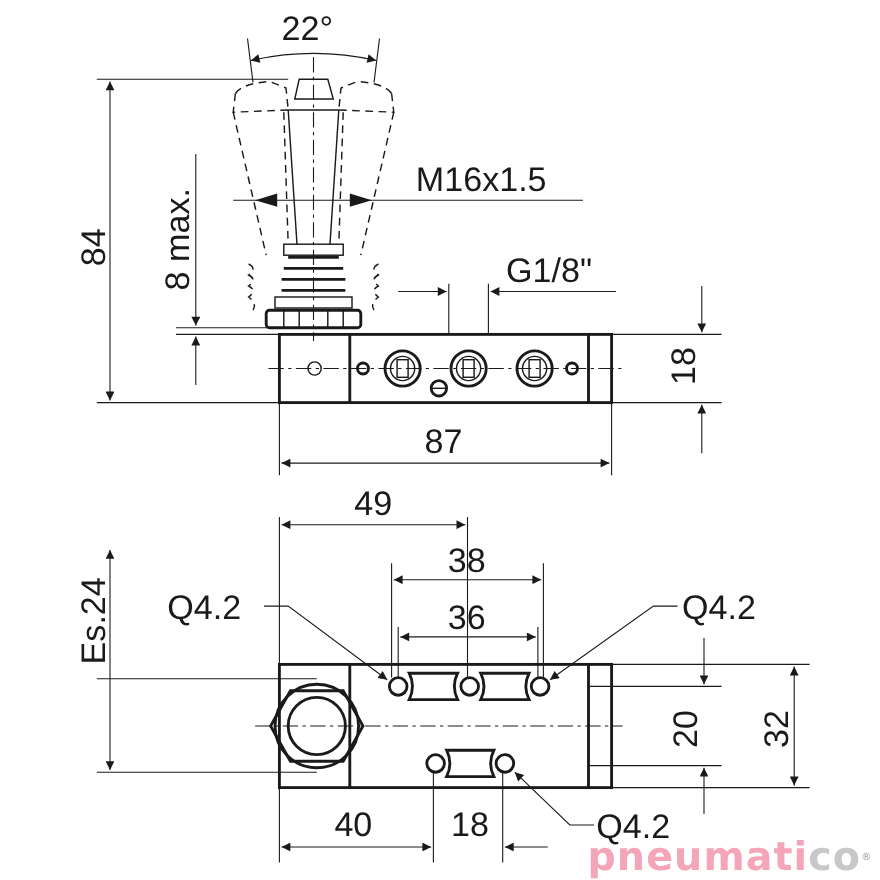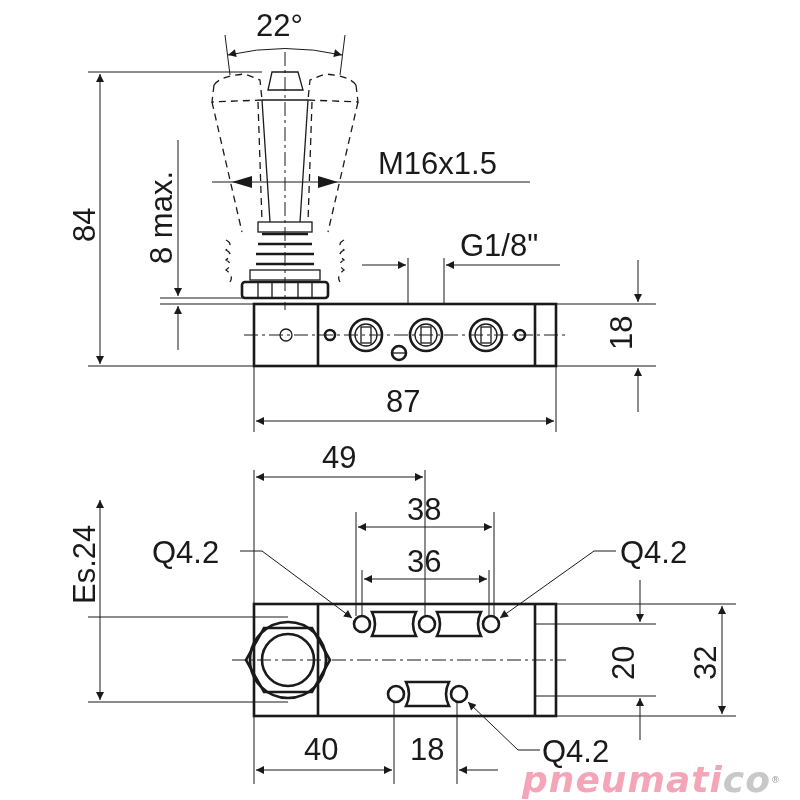--- a/index.html
+++ b/index.html
@@ -5,21 +5,21 @@
   html, body { margin: 0; padding: 0; background: #ffffff; }
   body { width: 800px; height: 800px; position: relative; overflow: hidden; }
   svg { position: absolute; left: 0; top: 0; }
   .ln { stroke: #1a1a1a; fill: none; stroke-width: 1.3; }
   .thick { stroke: #1a1a1a; fill: none; stroke-width: 2.6; }
   .thin { stroke: #1a1a1a; fill: none; stroke-width: 1; }
   .dash { stroke: #1a1a1a; fill: none; stroke-width: 1.3; stroke-dasharray: 7 5; }
   .center { stroke: #1a1a1a; fill: none; stroke-width: 1; stroke-dasharray: 14 4 3 4; }
   .arrow { fill: #1a1a1a; stroke: none; }
   .dim-text { font-family: "Liberation Sans", sans-serif; font-size: 31px; fill: #1a1a1a; }
-  .logo { position: absolute; left: 522px; top: 762px; font-family: "DejaVu Sans", sans-serif; font-weight: bold; font-size: 36px; color: #f4a6b8; letter-spacing: 1px; line-height: 36px; font-style: italic; }
+  .logo { position: absolute; left: 534px; top: 762px; font-family: "DejaVu Sans", sans-serif; font-weight: bold; font-size: 36px; color: #f4a6b8; letter-spacing: 1px; line-height: 36px; }
   .logo .co { color: #c8c8c8; }
   .logo .reg { font-size: 9px; vertical-align: top; color: #999; font-weight: normal; }
 </style>
 </head>
 <body>
 
 <svg width="800" height="800" viewBox="0 0 800 800">
   <defs>
     <marker id="arr" viewBox="0 0 10 10" refX="10" refY="5" markerWidth="14" markerHeight="8" orient="auto-start-reverse" markerUnits="userSpaceOnUse">
       <path d="M0,0 L10,5 L0,10 z" class="arrow"></path>

